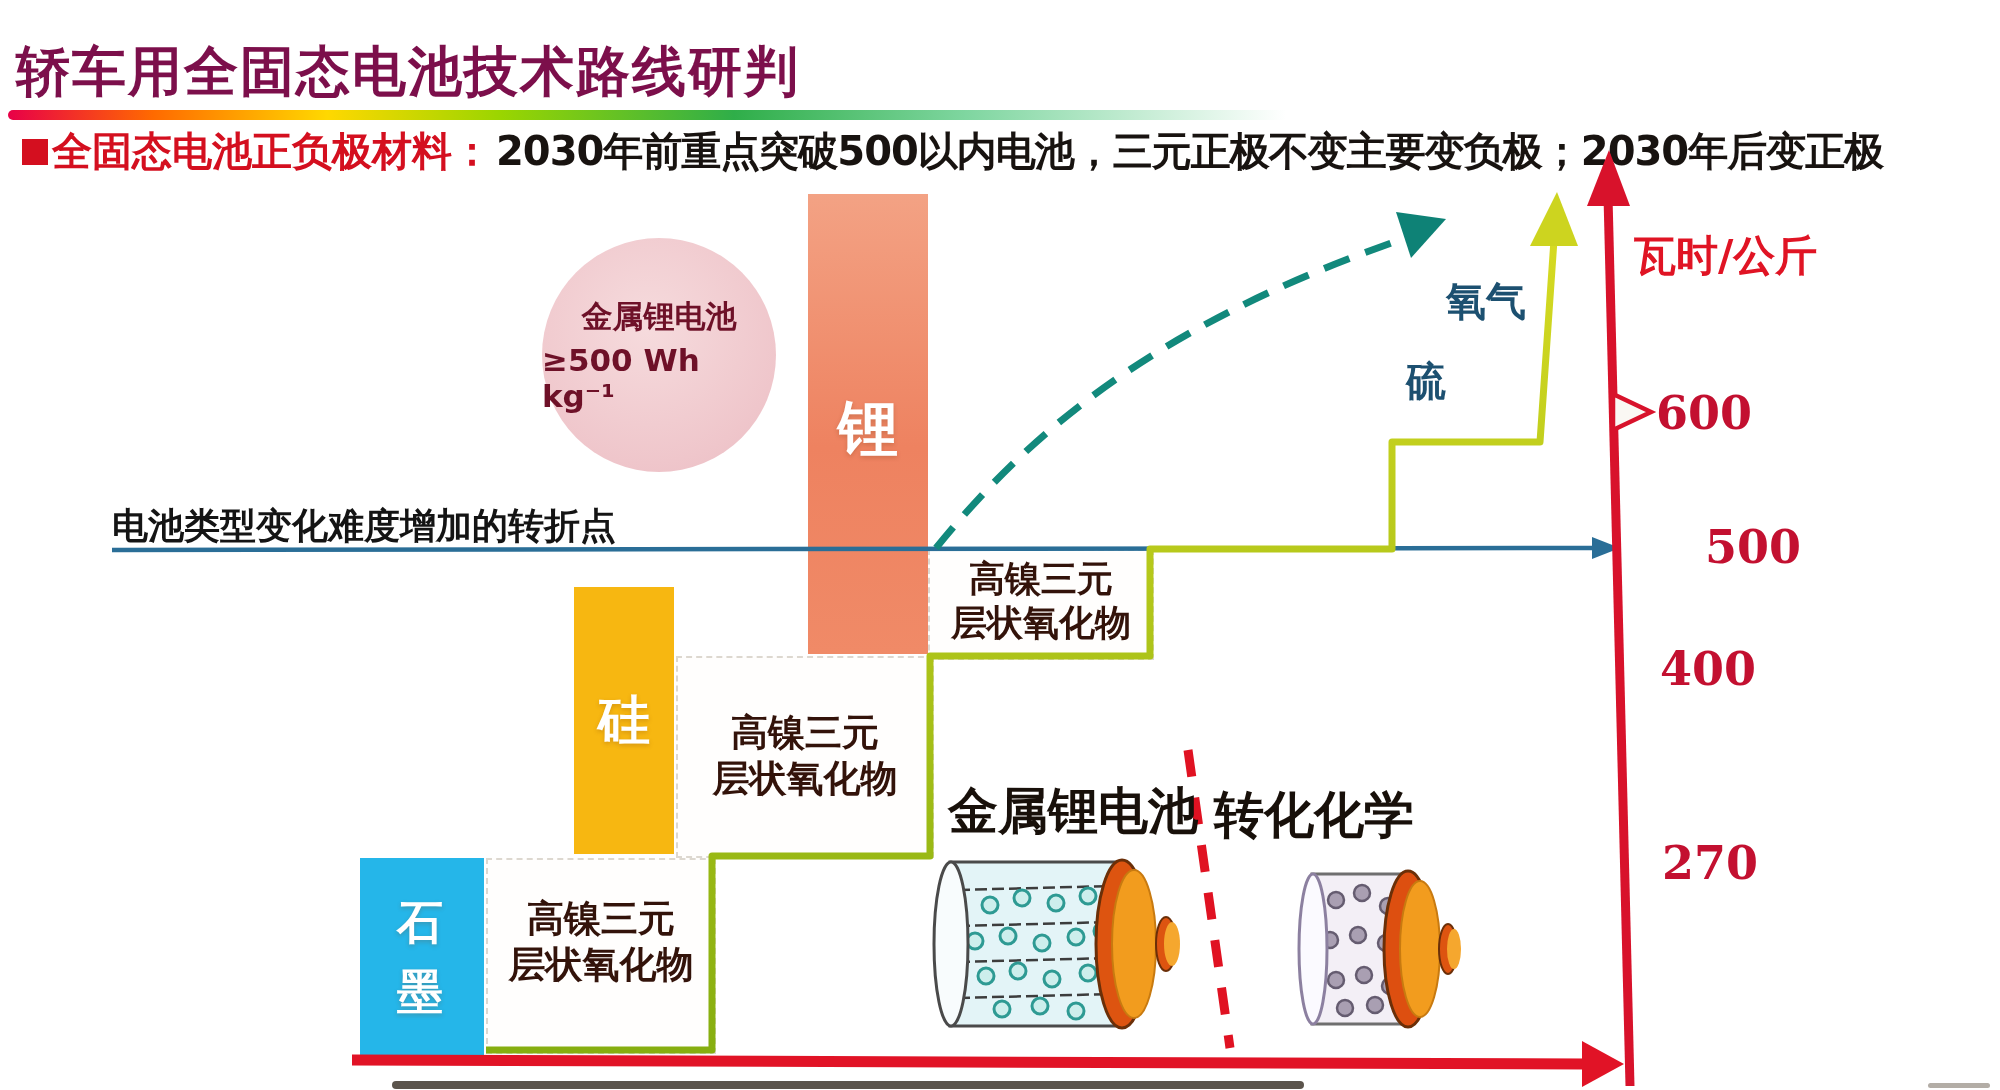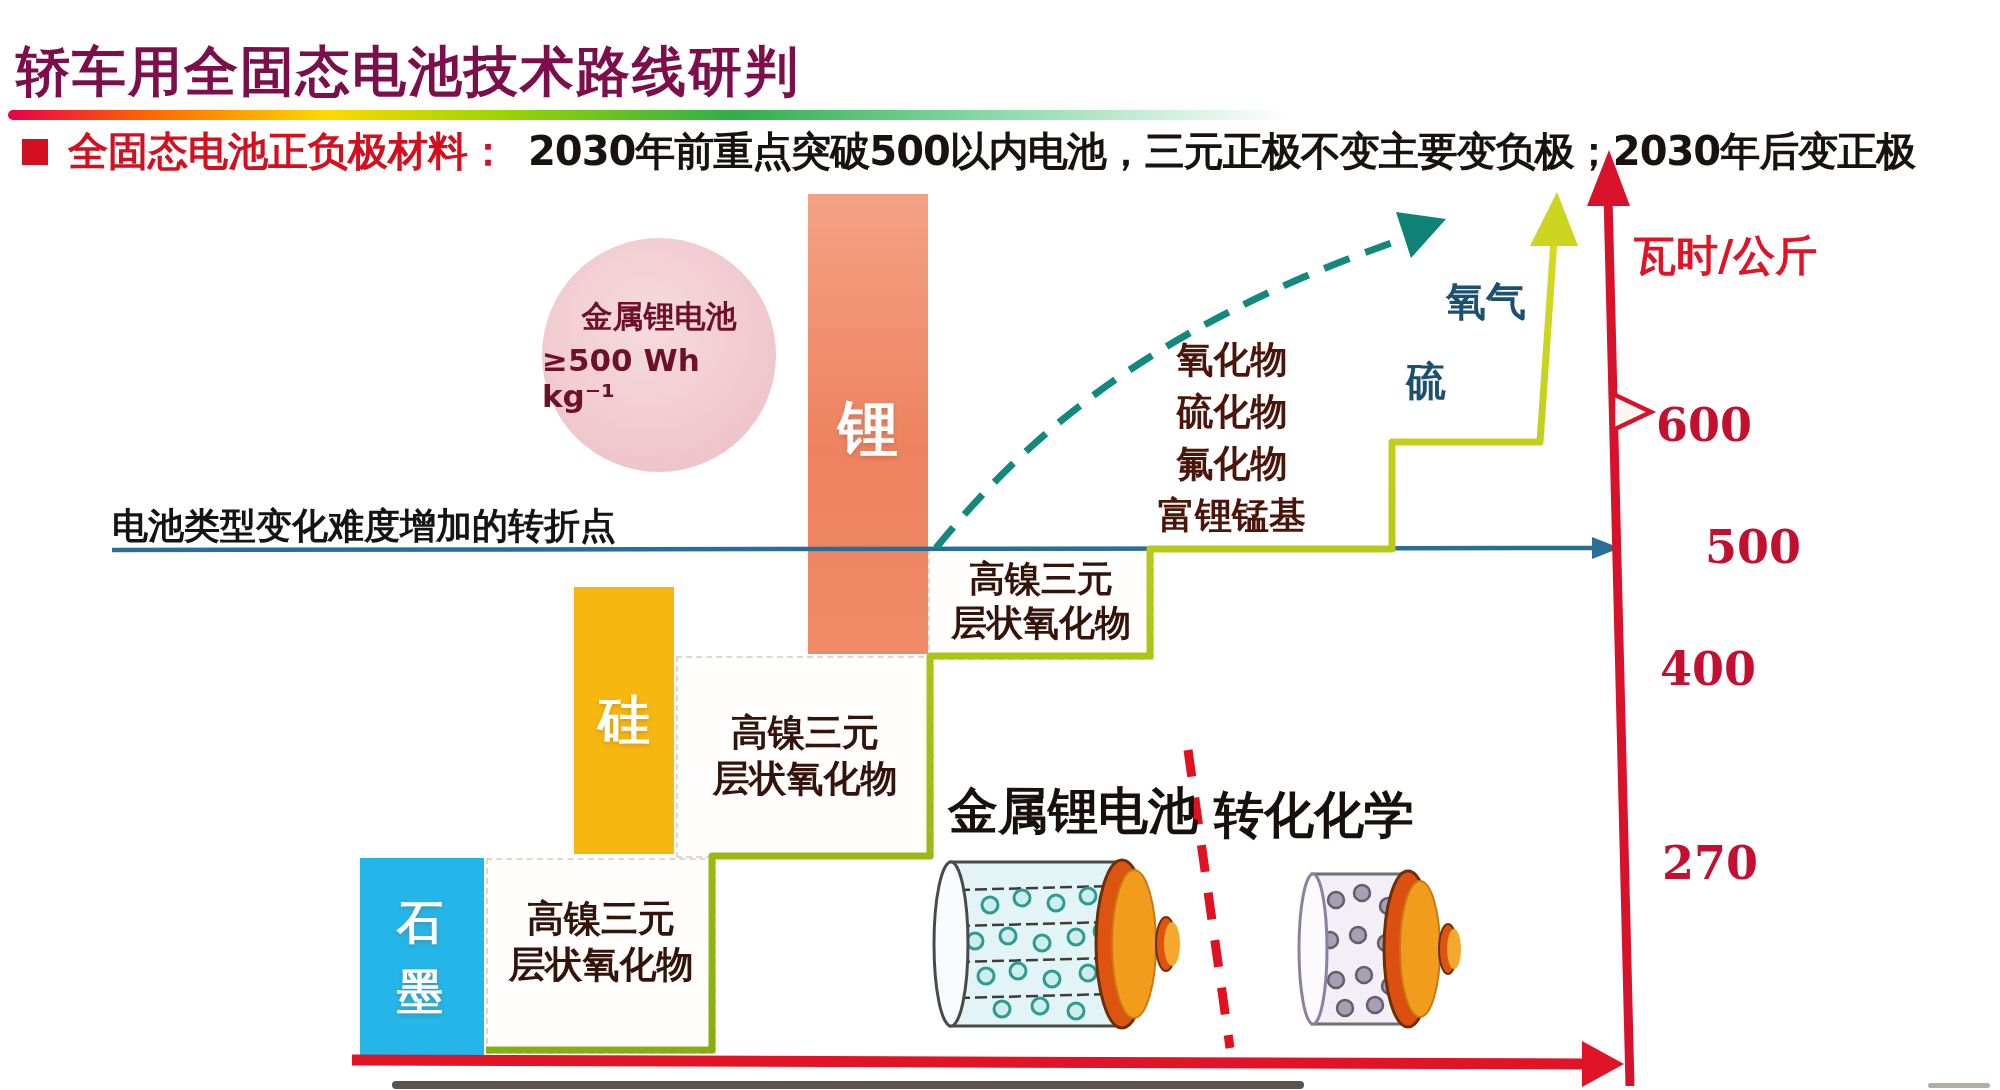--- a/index.html
+++ b/index.html
@@ -11,21 +11,21 @@
   .abs{position:absolute;}
   .page-title{
     left:16px;top:36px;font-size:54px;font-weight:bold;color:#7c0f4b;
     letter-spacing:2px;white-space:nowrap;
   }
   .rainbow{
     left:8px;top:110px;width:1452px;height:10px;border-radius:5px;
     background:linear-gradient(90deg,#e80048 0%,#ff6a00 10%,#ffd800 22%,#9ad500 34%,#2fae49 50%,#7fd6a0 66%,rgba(255,255,255,0) 88%);
   }
   .subtitle-row{
-    left:22px;top:124px;display:flex;align-items:center;gap:20px;white-space:nowrap;
+    left:22px;top:124px;display:flex;align-items:center;gap:4px;white-space:nowrap;
   }
   .subtitle-bullet{width:26px;height:26px;background:#d40f1f;flex:0 0 auto;}
   .subtitle-label{font-size:40px;font-weight:bold;color:#d40f1f;}
   .subtitle-text{font-size:40px;font-weight:bold;color:#181310;letter-spacing:-1px;}
   .bubble{
     left:542px;top:238px;width:234px;height:234px;border-radius:50%;
     background:radial-gradient(circle at 45% 38%,#f6dbdd 0%,#efc6cb 70%,#eabcc3 100%);
     display:flex;flex-direction:column;justify-content:center;align-items:center;
   }
   .bubble .l1{font-size:31px;font-weight:bold;color:#6e1128;}
@@ -60,21 +60,21 @@
     font-size:37px;font-weight:bold;color:#4c150a;line-height:52px;white-space:nowrap;
   }
   .gas{font-size:40px;font-weight:bold;color:#1c5070;white-space:nowrap;}
   .gas-o2{left:1446px;top:274px;}
   .gas-s{left:1406px;top:354px;}
   .axis-label{left:1634px;top:228px;font-size:42px;font-weight:bold;color:#e01424;white-space:nowrap;}
   .tick{
     font-family:"DejaVu Serif","Liberation Serif",serif;
     font-size:46px;font-weight:bold;color:#c31030;white-space:nowrap;
   }
-  .tick-600{left:1656px;top:386px;margin-top:12px;}
+  .tick-600{left:1656px;top:386px;}
   .tick-500{left:1658px;top:520px;margin-left:47px;}
   .tick-400{left:1660px;top:642px;}
   .tick-270{left:1662px;top:836px;}
   .chem{font-size:50px;font-weight:bold;color:#18100a;white-space:nowrap;}
   .chem-int{left:948px;top:778px;}
   .chem-conv{left:1214px;top:782px;}
   svg.overlay{position:absolute;left:0;top:0;width:2000px;height:1090px;pointer-events:none;}
 </style>
 </head>
 <body>
@@ -214,26 +214,20 @@
       <ellipse cx="1448" cy="949" rx="9" ry="25" fill="#dd5410" stroke="#6b2f08" stroke-width="2"></ellipse>
       <ellipse cx="1454" cy="949" rx="7" ry="20" fill="#f5a72e"></ellipse>
     </g>
 
     <rect x="392" y="1081" width="912" height="8" rx="4" fill="#4d453d" opacity="0.92"></rect>
     <rect x="1928" y="1083" width="62" height="5" rx="2.5" fill="#938a80" opacity="0.7"></rect>
   </svg>
 
   <div class="abs threshold-note">电池类型变化难度增加的转折点</div>
 
-  <div class="abs future-list">
-    <div>氧化物</div>
-    <div>硫化物</div>
-    <div>氟化物</div>
-    <div>富锂锰基</div>
-  </div>
 
   <div class="abs gas gas-o2">氧气</div>
   <div class="abs gas gas-s">硫</div>
 
   <div class="abs axis-label">瓦时/公斤</div>
   <div class="abs tick tick-600">600</div>
   <div class="abs tick tick-500">500</div>
   <div class="abs tick tick-400">400</div>
   <div class="abs tick tick-270">270</div>
 

